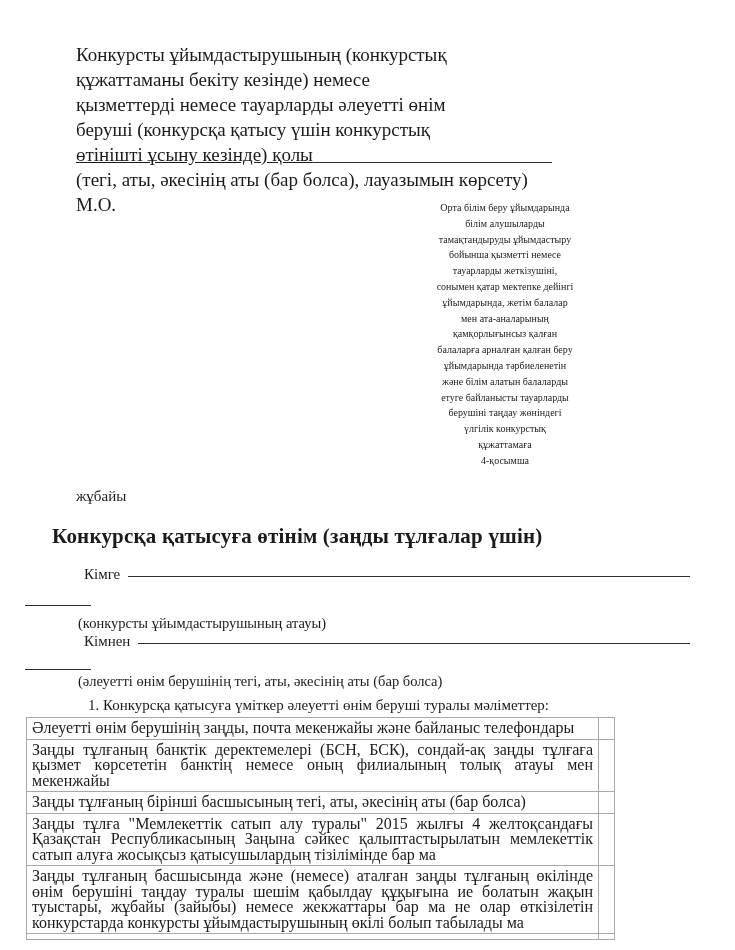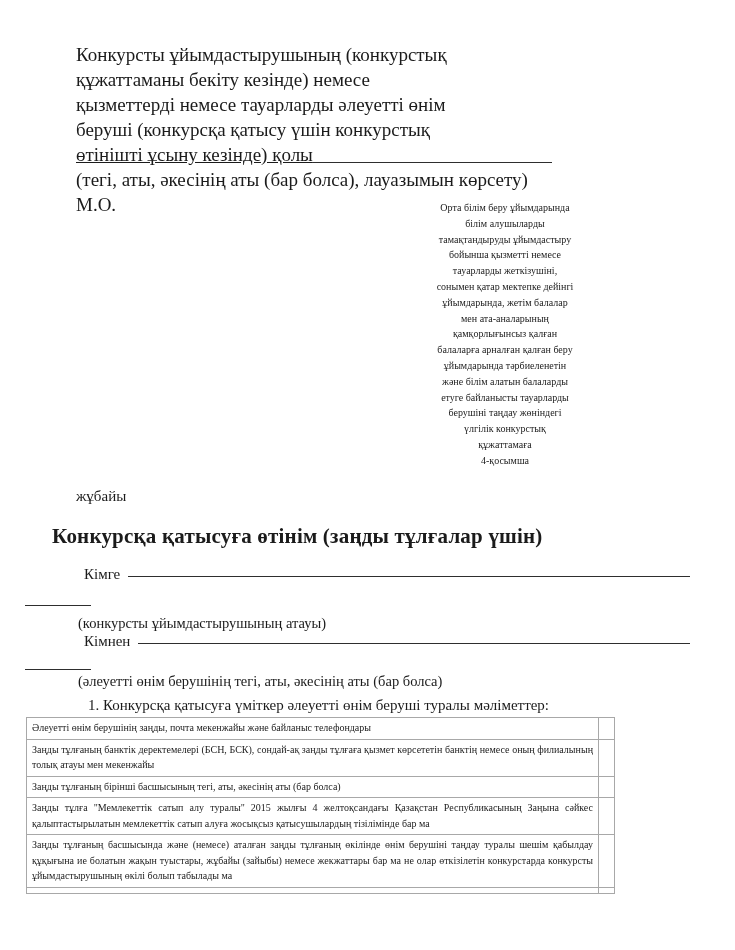--- a/index.html
+++ b/index.html
@@ -49,21 +49,21 @@
   .cap1 { left:78px; top:608px;margin-top:7px; }
   .cap2 { left:78px; top:673px; }
   .section-item { position:absolute; left:88px; top:697px; font-size:15px; }
   
   .info-table {
     position:absolute; left:26px; top:717px; width:588px;
     border-collapse:collapse; table-layout:fixed;
   }
   .info-table td {
     border:1px solid #a8a8a8;
-    font-size:10px; line-height:15.5px;
+    font-size:16px; line-height:15.5px;
     padding:2px 5px 3px 5px;
     text-align:justify;
     vertical-align:top;
     word-wrap:break-word;
   }
   .info-table col.q-col { width:572px; }
   .info-table col.a-col { width:16px; }
   .info-table tr.empty-row td { height:5px; padding:0 5px; }
 </style>
 </head>

